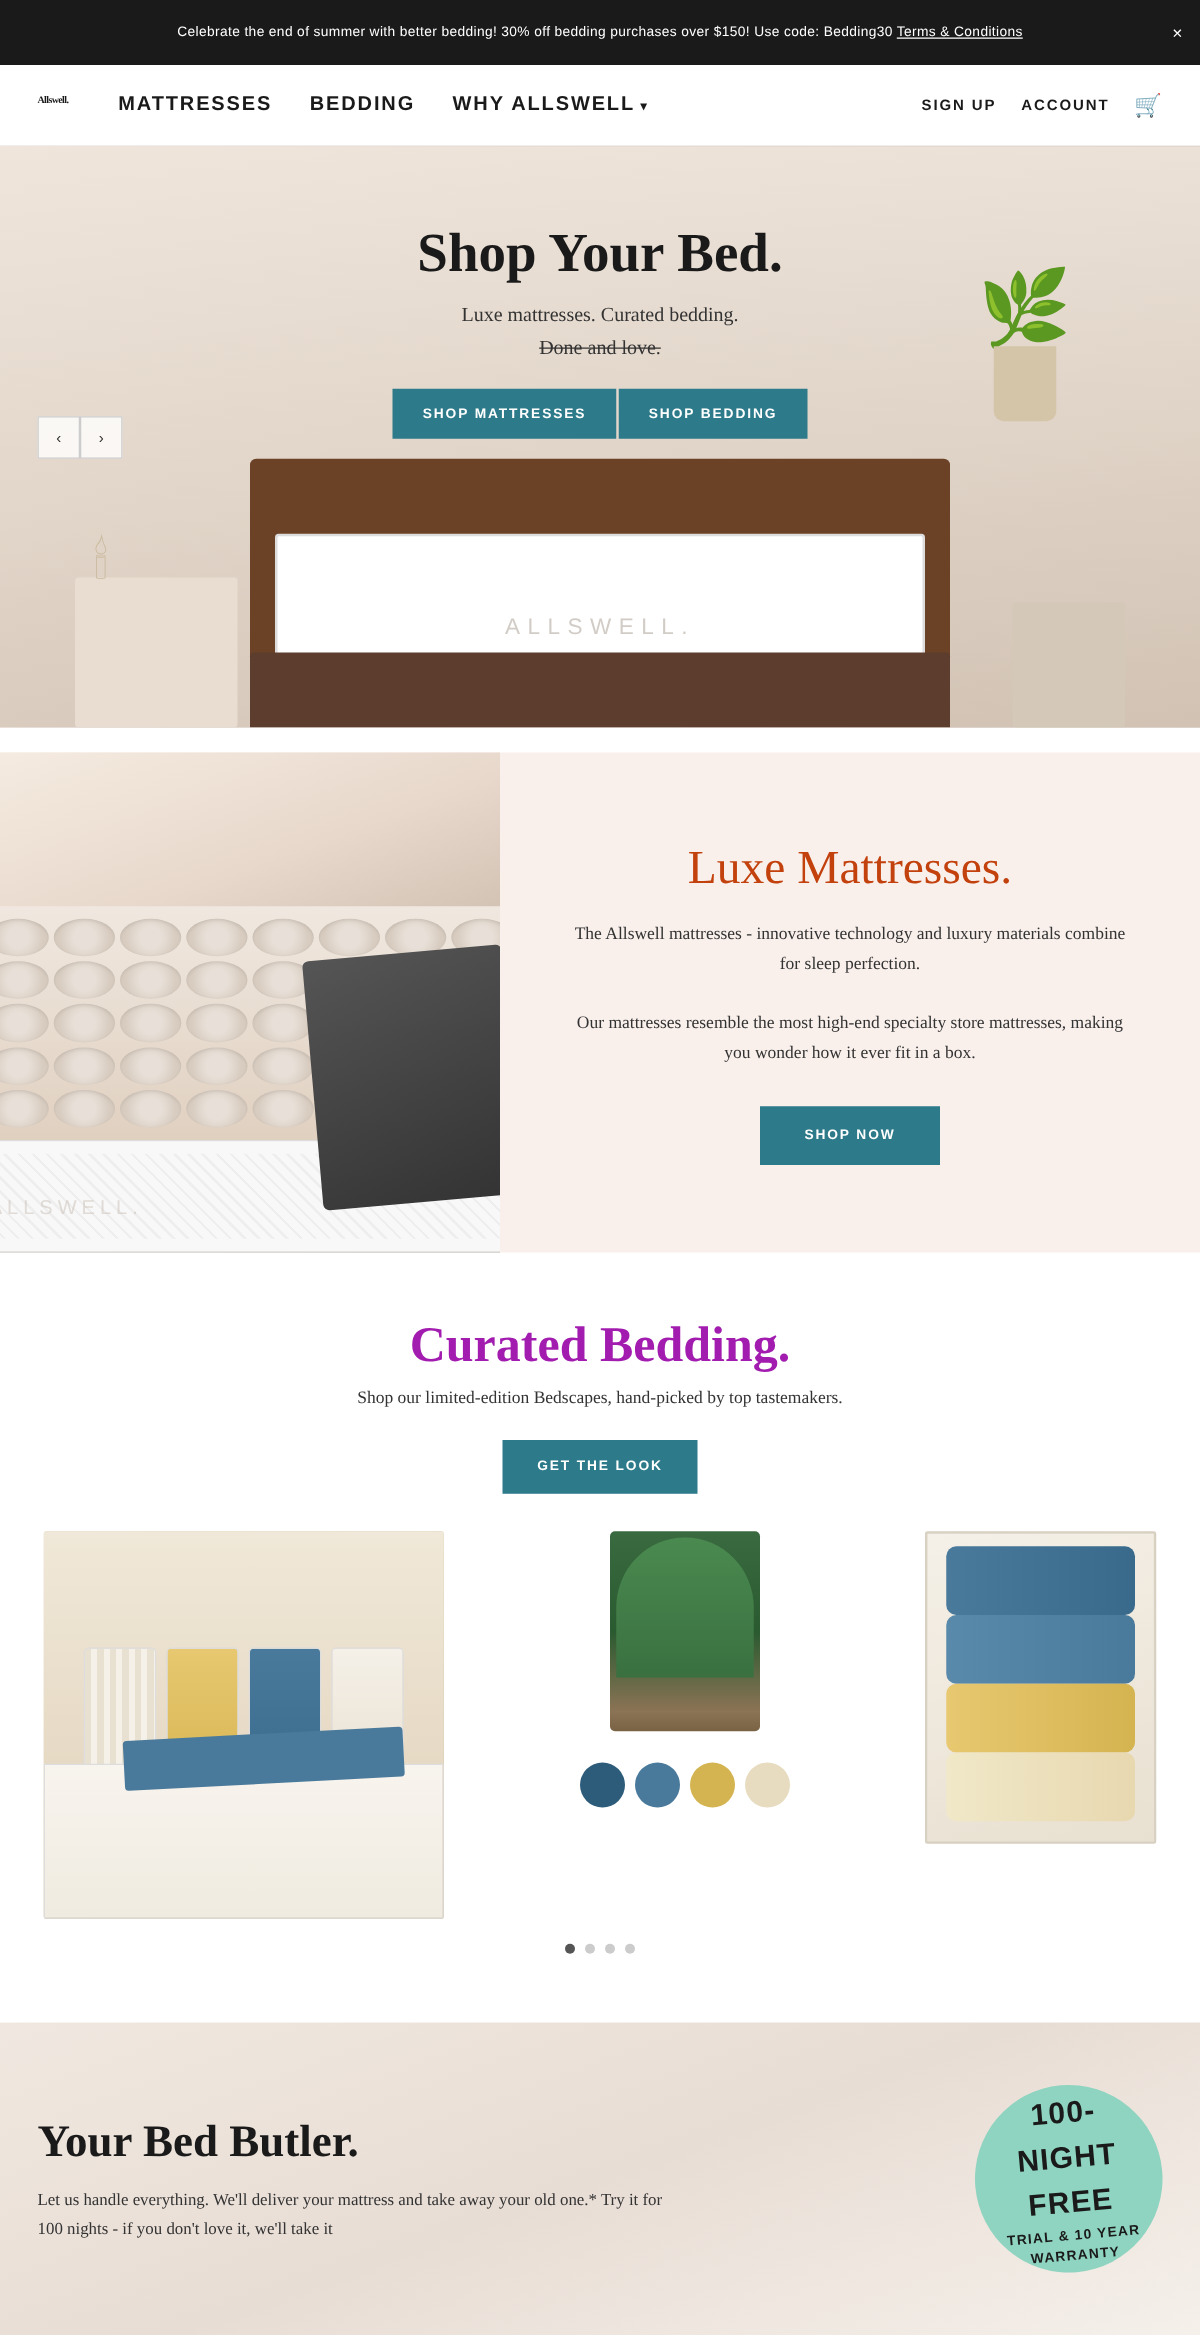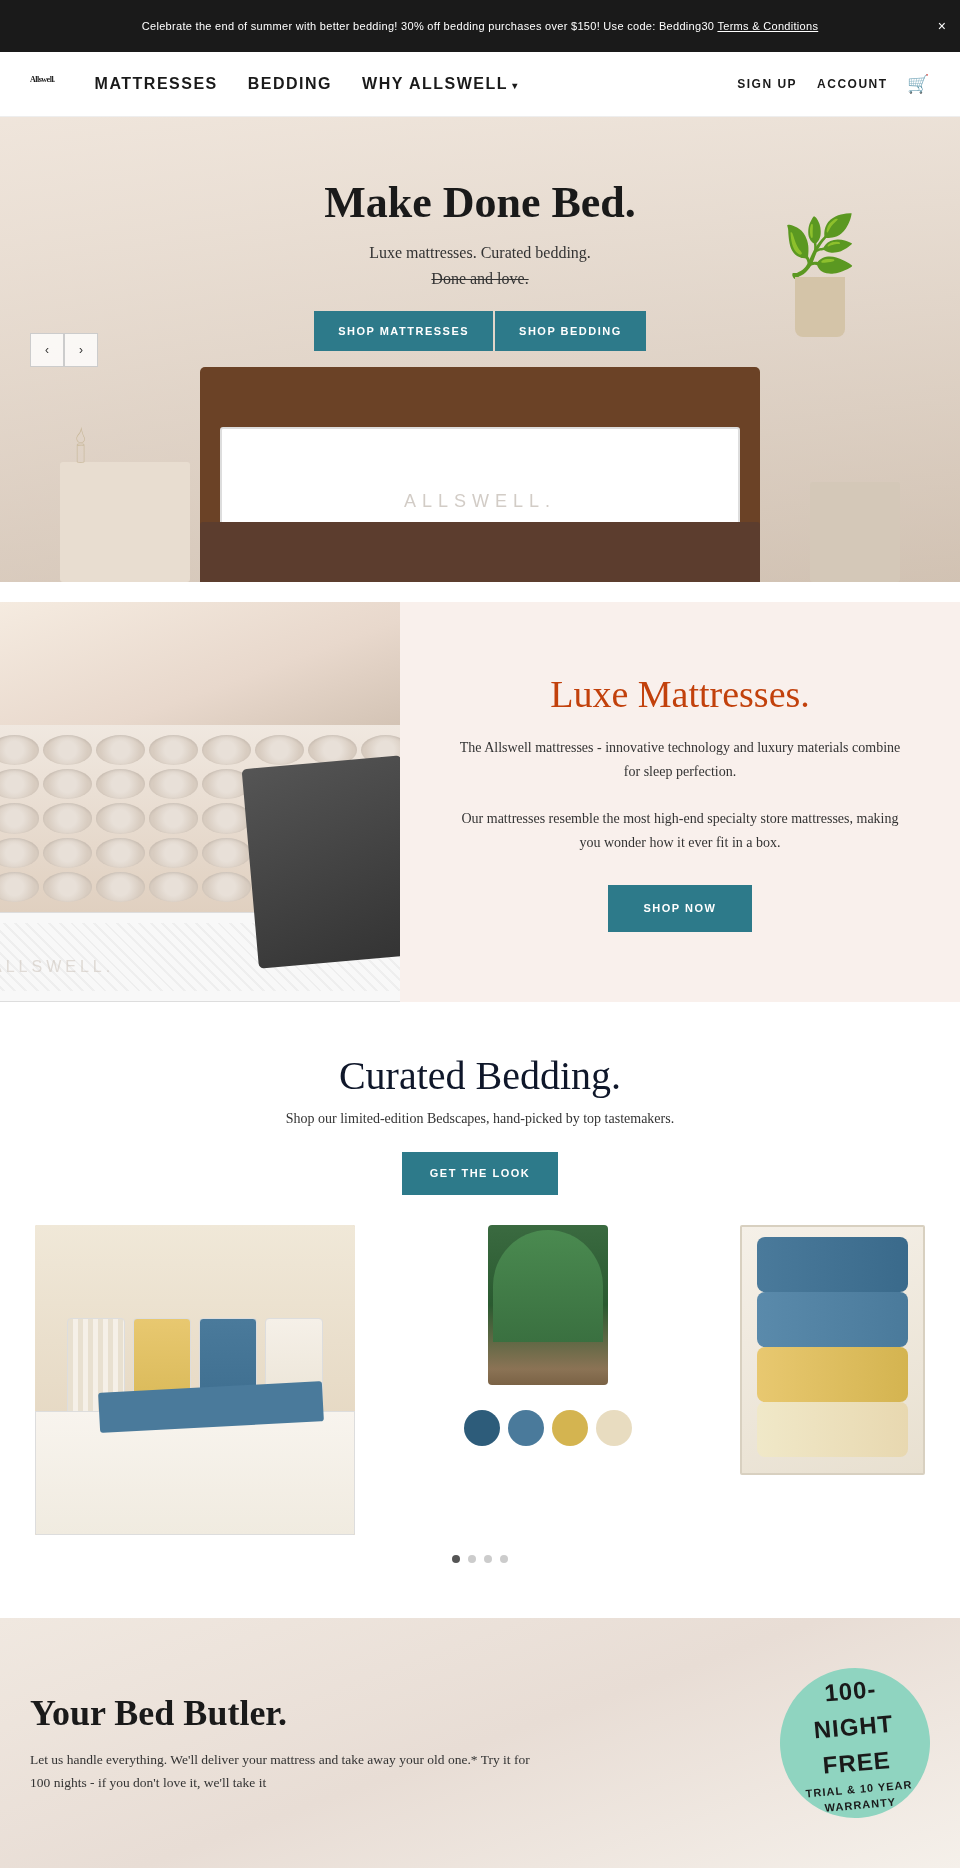--- a/index.html
+++ b/index.html
@@ -408,22 +408,22 @@
       line-height: 1.4;
     }
 
     
     .bedding-section {
       padding: 50px 20px 30px;
       text-align: center;
     }
     .section-title {
       font-size: 40px;
-      font-weight: 400;
-      color: #0f172a;
+      font-weight: 700;
+      color: #a21caf;
       font-family: Georgia, serif;
       margin-bottom: 12px;
     }
     .section-subtitle {
       font-size: 14px;
       color: #333;
       font-family: Georgia, serif;
       margin-bottom: 25px;
     }
     .btn-outline-teal {
@@ -682,21 +682,21 @@
   </div>
 
   <div class="hero-bed">
     <div class="bed-headboard"></div>
     <div class="mattress"></div>
     <div class="bed-frame"></div>
   </div>
   <div class="mattress-brand">ALLSWELL.</div>
 
   <div class="hero-content">
-    <h1 class="hero-title">Make Done Bed.</h1>
+    <h1 class="hero-title">Shop Your Bed.</h1>
     <p class="hero-subtitle">
       <span>Luxe mattresses. Curated bedding.</span><br>
       <span class="strikethrough">Done and love.</span>
     </p>
     <div class="hero-buttons">
       <button class="btn-teal">SHOP MATTRESSES</button>
       <button class="btn-teal">SHOP BEDDING</button>
     </div>
   </div>
 

